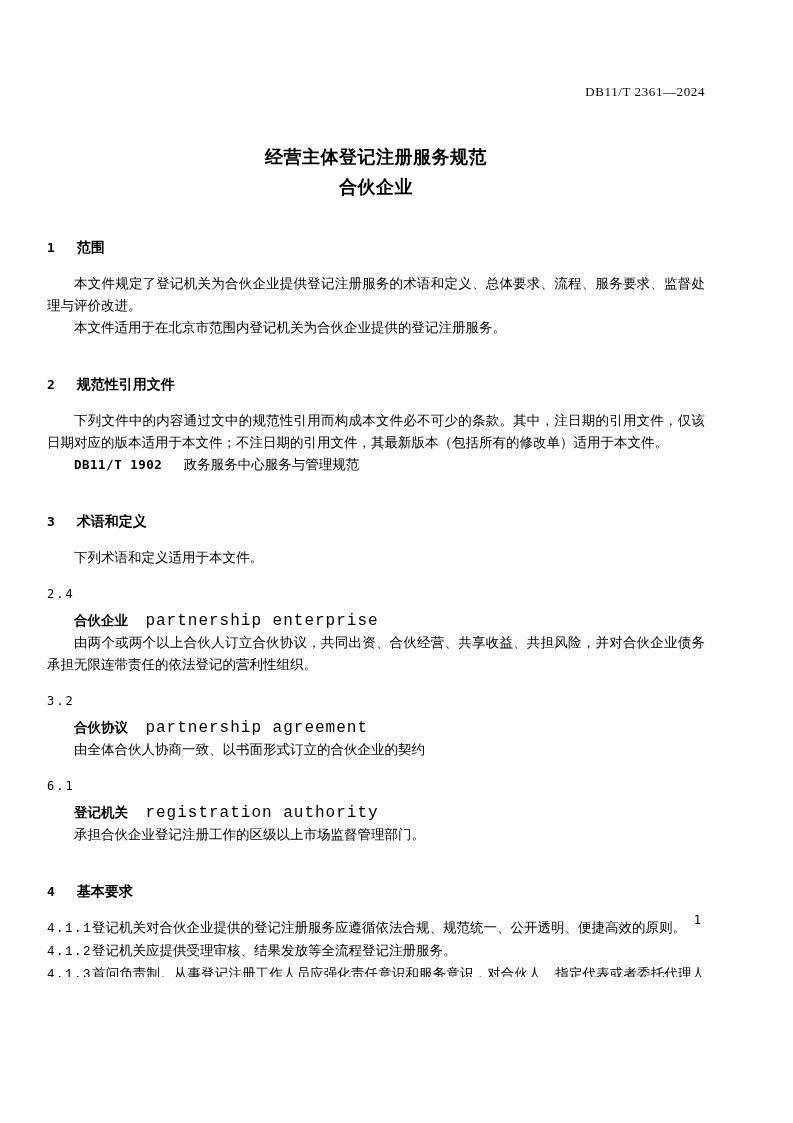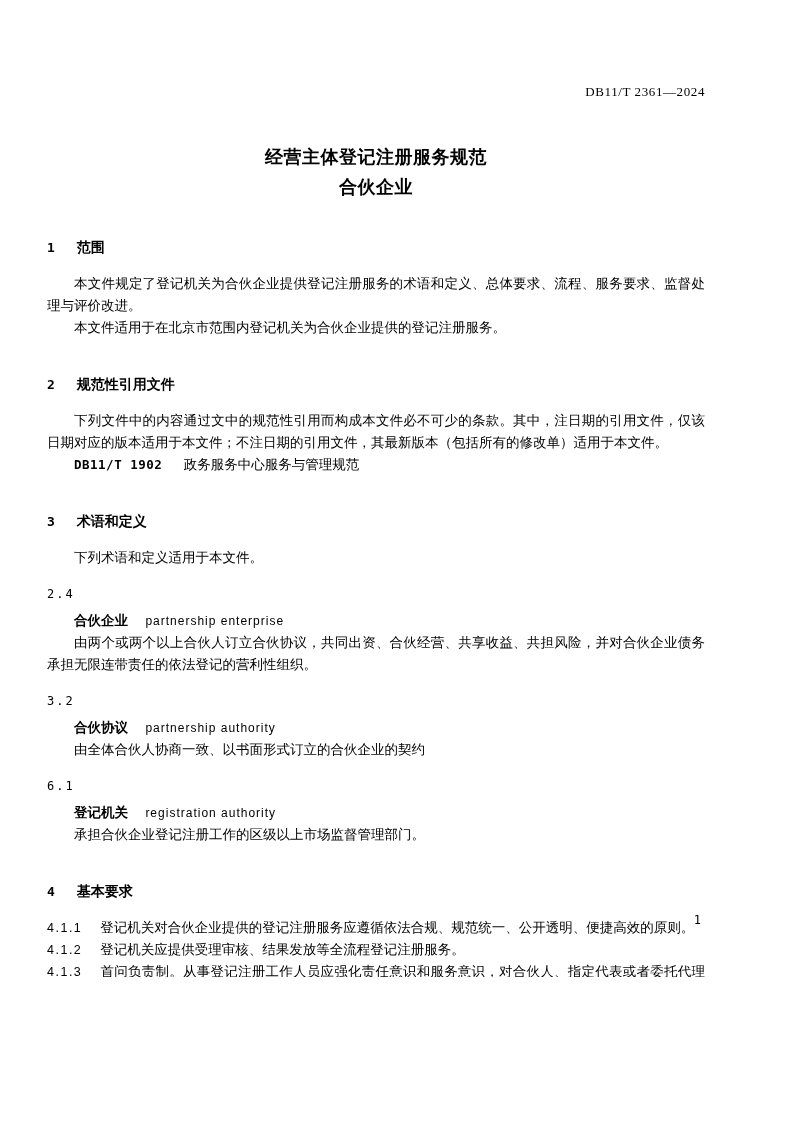--- a/index.html
+++ b/index.html
@@ -72,39 +72,38 @@
     margin: 0;
     padding-left: 2em;
   }
   .term-zh {
     font-family: "Liberation Sans", "DejaVu Sans", sans-serif;
     font-weight: bold;
     font-size: 13.5px;
     margin-right: 14px;
   }
   .term-en {
-    font-family: Liberation Sans, sans-serif;
-    font-size: 12px;
+    font-family: Liberation Mono, monospace;
+    font-size: 16px;
     letter-spacing: 1px;
     text-align: center;
   }
   .term-def {
     margin: 0;
     text-indent: 2em;
     text-align: justify;
   }
   .clause {
     margin: 0;
     text-align: justify;
   }
   .clause-num {
-    font-family: Liberation Sans, sans-serif;
+    font-family: Liberation Mono, monospace;
     font-size: 12.5px;
     letter-spacing: 1.5px;
-    margin-right: 18px;
   }
   .page-number {
     position: absolute;
     right: 92px;
     bottom: 46px;
     font-size: 12px;
     font-family: "DejaVu Sans Mono", monospace;
   }
 </style>
 </head>
@@ -145,21 +144,21 @@
   <div class="term-num">2.4</div>
   <p class="term-line">
     <span class="term-zh">合伙企业</span>
     <span class="term-en">partnership enterprise</span>
   </p>
   <p class="term-def">由两个或两个以上合伙人订立合伙协议，共同出资、合伙经营、共享收益、共担风险，并对合伙企业债务承担无限连带责任的依法登记的营利性组织。</p>
 
   <div class="term-num">3.2</div>
   <p class="term-line">
     <span class="term-zh">合伙协议</span>
-    <span class="term-en">partnership authority</span>
+    <span class="term-en">partnership agreement</span>
   </p>
   <p class="term-def">由全体合伙人协商一致、以书面形式订立的合伙企业的契约</p>
 
   <div class="term-num">6.1</div>
   <p class="term-line">
     <span class="term-zh">登记机关</span>
     <span class="term-en">registration authority</span>
   </p>
   <p class="term-def">承担合伙企业登记注册工作的区级以上市场监督管理部门。</p>
 

